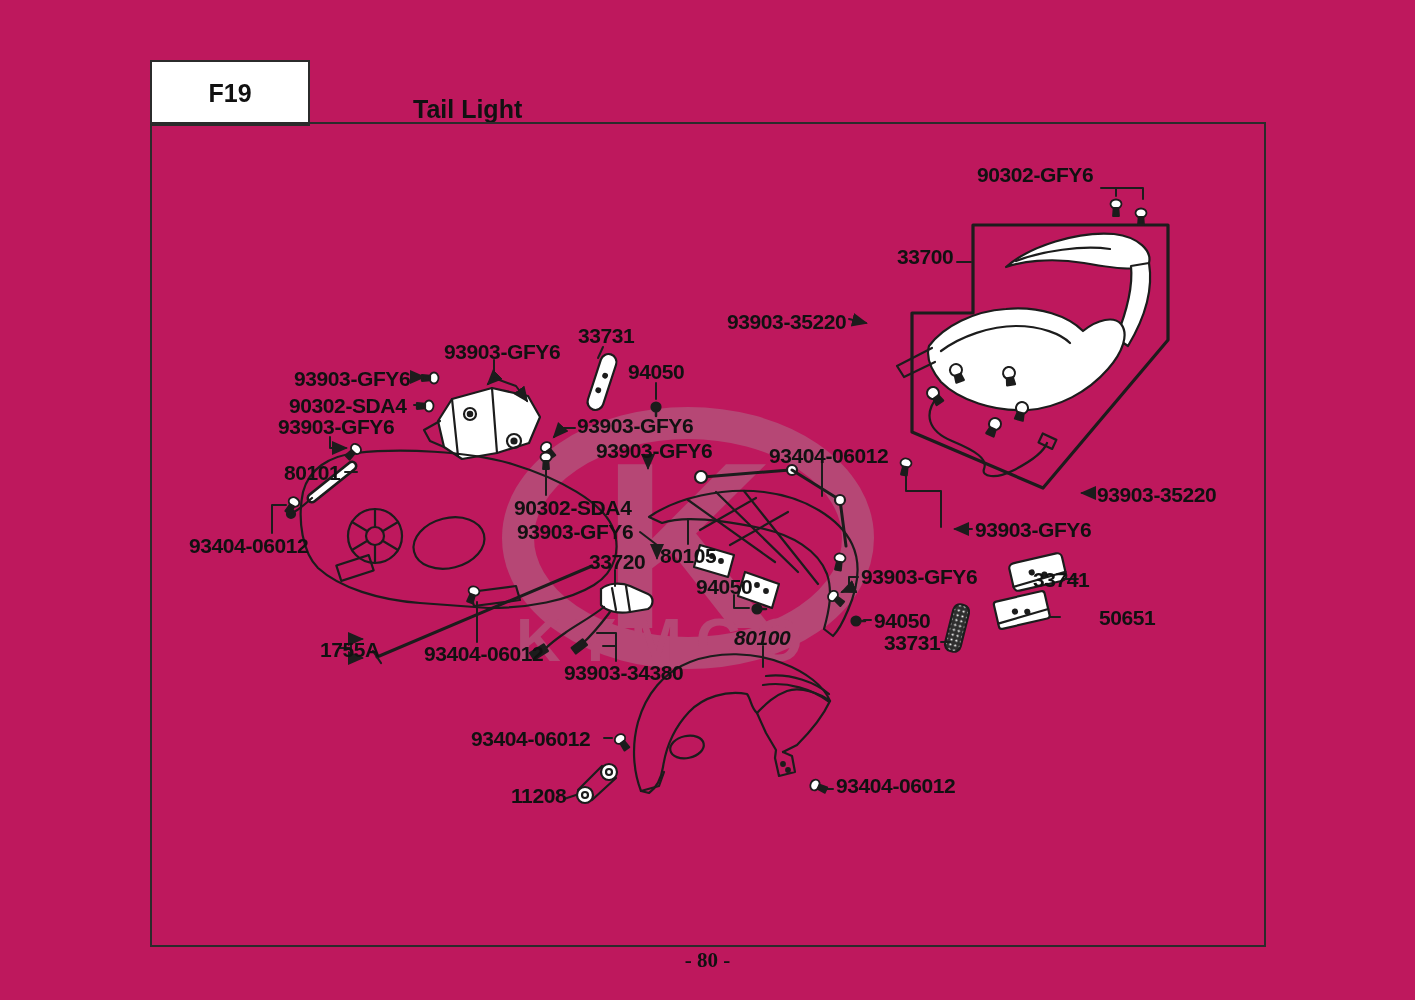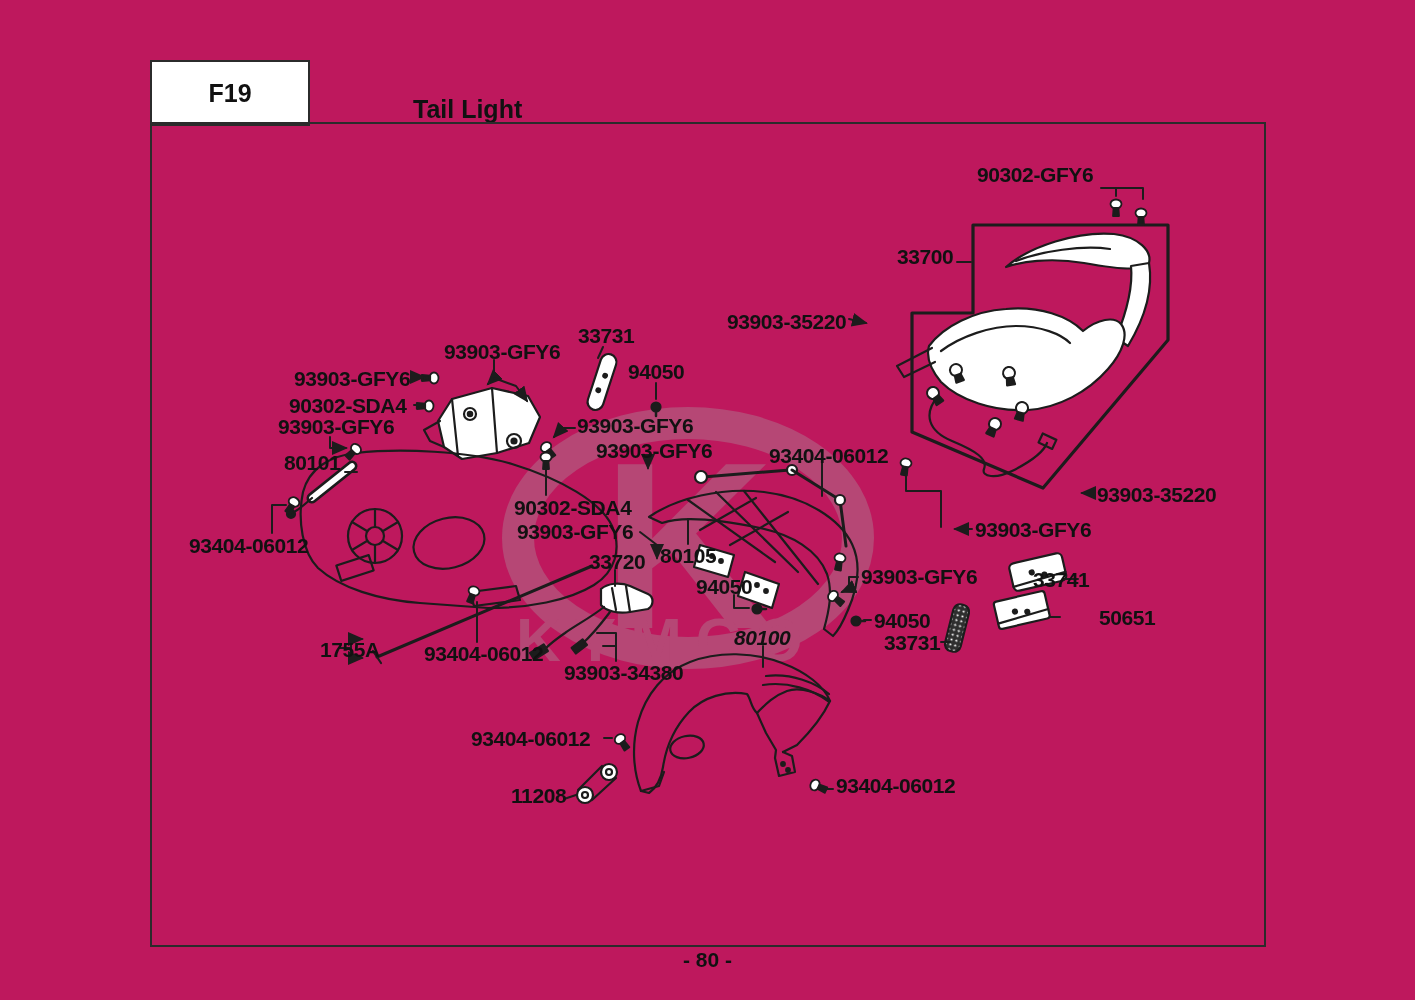--- a/index.html
+++ b/index.html
@@ -5,21 +5,21 @@
   html,body{margin:0;padding:0;background:#fff;}
   .page{position:relative;width:1415px;height:1000px;background:#be185d;overflow:hidden;
         font-family:"Liberation Sans",sans-serif;color:#111;}
   .frame{position:absolute;left:150px;top:122px;width:1112px;height:821px;
          border:2px solid #2b2b2b;}
   .codebox{position:absolute;left:150px;top:60px;width:156px;height:62px;
            border:2px solid #2b2b2b;display:flex;align-items:center;justify-content:center;
            font-size:25px;font-weight:bold;background:#fff;}
   .title{position:absolute;left:367px;top:95px;font-size:25px;font-weight:bold;margin-left:46px;}
   .pageno{position:absolute;left:650px;top:948px;width:115px;text-align:center;
-          font-size:21px;font-weight:bold;}
+          font-size:21px;font-weight:bold;font-family:Liberation Serif, serif;}
   svg.art{position:absolute;left:0;top:0;}
   .lbl{position:absolute;font-size:21px;font-weight:bold;white-space:nowrap;
        letter-spacing:-0.4px;line-height:1;}
 </style>
 </head>
 <body>
 
 <div class="page">
 
   <div class="codebox">
@@ -232,21 +232,21 @@
   <div id="labels">
       <div class="lbl" style="left: 977px; top: 164px;">90302-GFY6</div>
       <div class="lbl" style="left: 897px; top: 236px; margin-top: 10px;">33700</div>
       <div class="lbl" style="left: 727px; top: 311px;">93903-35220</div>
       <div class="lbl" style="left: 578px; top: 325px;">33731</div>
       <div class="lbl" style="left: 444px; top: 341px;">93903-GFY6</div>
       <div class="lbl" style="left: 628px; top: 361px;">94050</div>
       <div class="lbl" style="left: 294px; top: 368px;">93903-GFY6</div>
       <div class="lbl" style="left: 289px; top: 395px;">90302-SDA4</div>
       <div class="lbl" style="left: 278px; top: 416px;">93903-GFY6</div>
-      <div class="lbl" style="left: 284px; top: 452px;">80101</div>
+      <div class="lbl" style="left: 284px; top: 462px;">80101</div>
       <div class="lbl" style="left: 189px; top: 535px;">93404-06012</div>
       <div class="lbl" style="left: 294px; top: 639px; margin-left: 26px;">1755A</div>
       <div class="lbl" style="left: 424px; top: 643px;">93404-06012</div>
       <div class="lbl" style="left: 577px; top: 415px;">93903-GFY6</div>
       <div class="lbl" style="left: 596px; top: 440px;">93903-GFY6</div>
       <div class="lbl" style="left: 514px; top: 497px;">90302-SDA4</div>
       <div class="lbl" style="left: 517px; top: 521px;">93903-GFY6</div>
       <div class="lbl" style="left: 589px; top: 551px;">33720</div>
       <div class="lbl" style="left: 660px; top: 545px;">80105</div>
       <div class="lbl" style="left: 696px; top: 576px;">94050</div>

